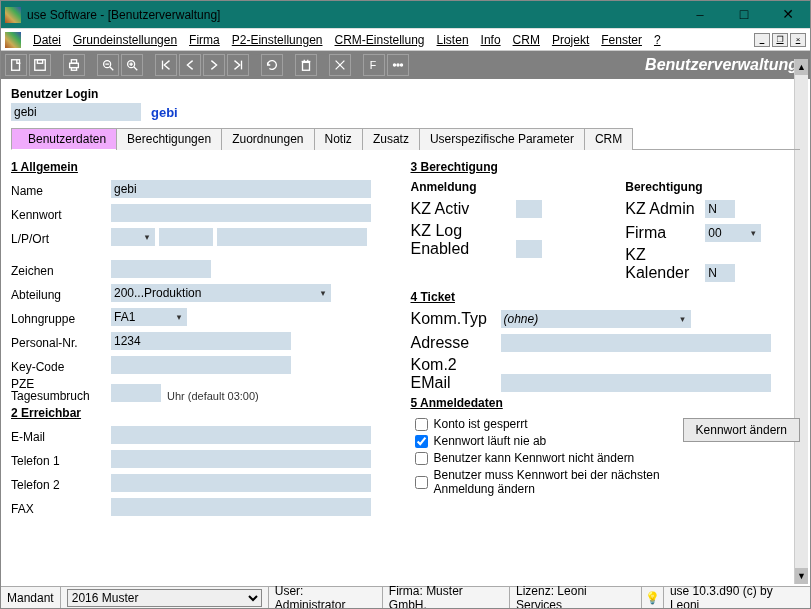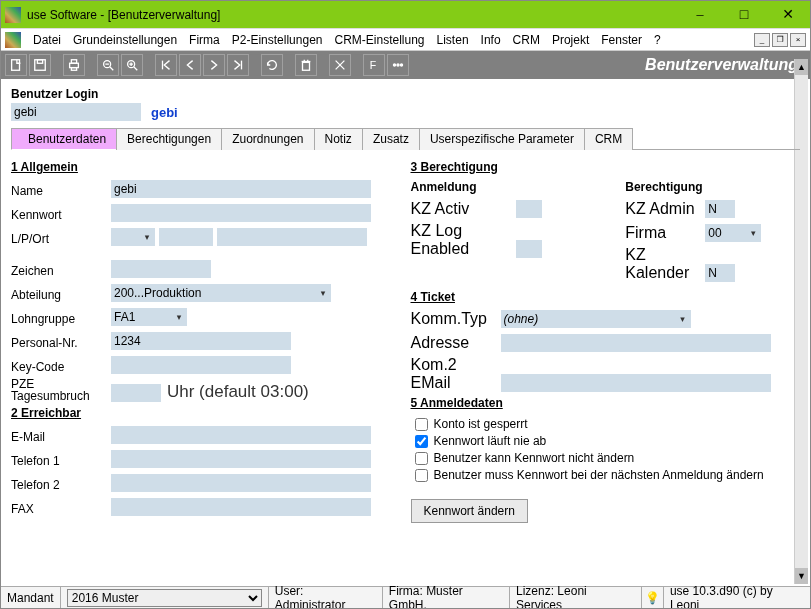--- a/index.html
+++ b/index.html
@@ -1,26 +1,26 @@
 <!DOCTYPE html>
 <html><head>
 <meta charset="utf-8">
 <style>
   * { box-sizing: border-box; margin: 0; padding: 0; font-family: 'Segoe UI', Tahoma, sans-serif; font-size: 12px; }
   body { background: #fff; width: 811px; height: 609px; overflow: hidden; border: 1px solid #888; position: relative; }
 
   
-  .titlebar { height: 28px; background: #84cc16; display: flex; align-items: center; padding-left: 4px; border-bottom: 1px solid #ddd; }
+  .titlebar { height: 28px; background: #0f766e; display: flex; align-items: center; padding-left: 4px; border-bottom: 1px solid #ddd; }
   .app-icon { width: 16px; height: 16px; background: linear-gradient(45deg,#a52,#ca5,#4a5,#35a); margin-right: 6px; }
   .titlebar-title { flex: 1; font-size: 12px; }
   .winbtns { display: flex; }
   .winbtn { width: 44px; height: 28px; display: flex; align-items: center; justify-content: center; font-size: 14px; font-family: 'Segoe UI Symbol'; }
 
   
-  .menubar { height: 22px; display: flex; align-items: center; padding: 0 4px; border-bottom: 1px solid #ccc; }
+  .menubar { height: 22px; display: flex; align-items: center; padding: 0 4px; border-bottom: 1px solid #ccc; text-decoration: underline; }
   .menubar .app-icon { margin-right: 6px; }
   .menuitem { padding: 2px 6px; cursor: default; }
   .mdi-btns { margin-left: auto; display: flex; gap: 2px; }
   .mdi-btn { width: 16px; height: 14px; border: 1px solid #888; font-size: 8px; display: flex; align-items: center; justify-content: center; background: #eee; }
 
   
   .toolbar { height: 28px; background: #808080; display: flex; align-items: center; padding: 0 4px; gap: 2px; color: #fff; }
   .tbtn { width: 22px; height: 22px; display: flex; align-items: center; justify-content: center; border: 1px solid #a0a0a0; background: #808080; color: #fff; }
   .tbtn svg { width: 14px; height: 14px; fill: none; stroke: #fff; stroke-width: 1.5; }
   .tsep { width: 8px; }
@@ -49,21 +49,21 @@
 
   .row { display: flex; align-items: flex-end; margin-bottom: 4px; min-height: 20px; }
   .lbl { width: 100px; font-size: 12px; }
   .lbl-n { width: 105px; font-size: 16px; }
   .combo { display:inline-flex; }
   .combo .txt { border-right:none; }
   .combo .arrow { width:16px; height:18px; background:#cfdde8; display:flex;align-items:center;justify-content:center;font-size:9px;color:#333;}
 
   .sel-highlight { background: #2a5db0; color: #fff; }
 
-  .hintsmall { font-size: 17px; color: #333; margin-left: 6px; }
+  .hintsmall { font-size: 11px; color: #333; margin-left: 6px; }
 
   .flex2 { display:flex; gap: 40px; }
 
   .check { display:flex; align-items:center; gap:6px; margin:3px 0 3px 4px; }
   .check input { width:13px; height:13px; }
 
   .btn { background:#e9e9e9; border:1px solid #999; padding:4px 12px; cursor:default; }
 
   .picker { display:inline-flex; align-items:center; }
   .picker .dots { width:18px;height:18px;display:flex;align-items:center;justify-content:center;background:#e0e0e0;border:1px solid #888;margin-left:-1px;font-weight:bold; }
@@ -364,21 +364,21 @@
       <div class="row">
           <span class="lbl-n" style="width:90px">Adresse</span>
         <input class="txt" style="width: 270px;">
         </div>
       <div class="row">
           <span class="lbl-n" style="width:90px">Kom.2 EMail</span>
         <input class="txt" style="width: 270px;">
         </div>
 
       <div class="group-h">5 Anmeldedaten</div>
-      <div style="display:flex; align-items:flex-start; gap:10px;flex-direction:column;">
+      <div style="display:flex; align-items:flex-start; gap:10px;">
         <div style="flex:1">
           <label class="check">
               <input type="checkbox" style=""> 
               <span>Konto ist gesperrt</span>
             </label>
           <label class="check">
               <input type="checkbox" checked="" style=""> 
               <span>Kennwort läuft nie ab</span>
             </label>
           <label class="check">

